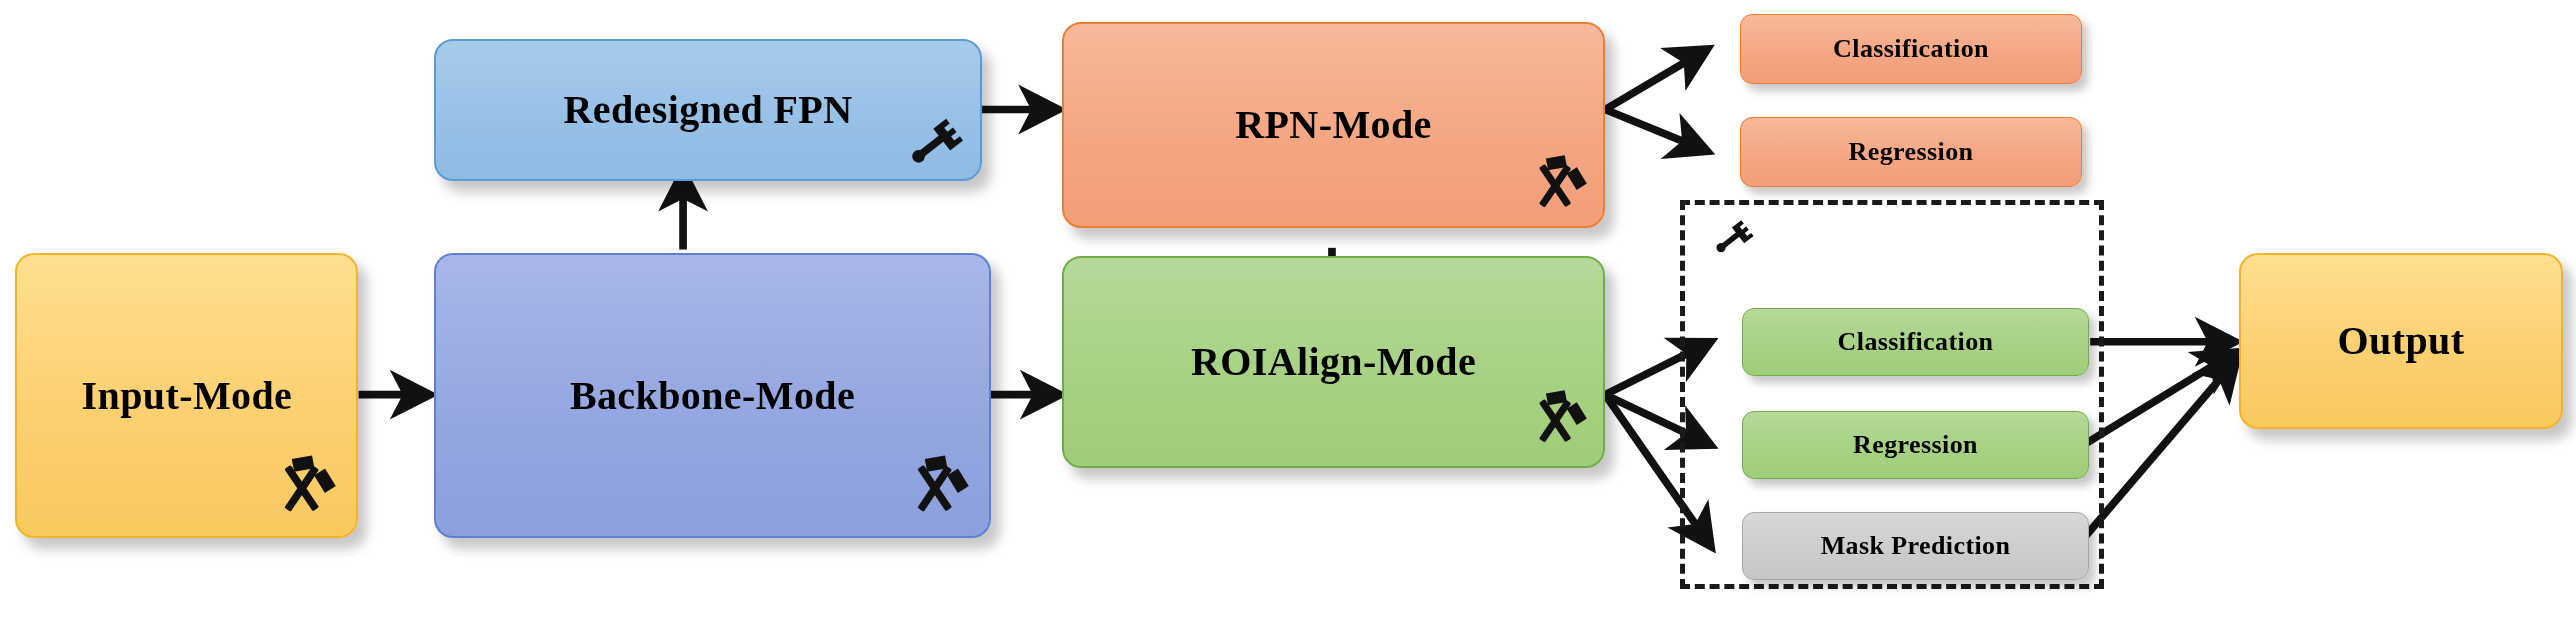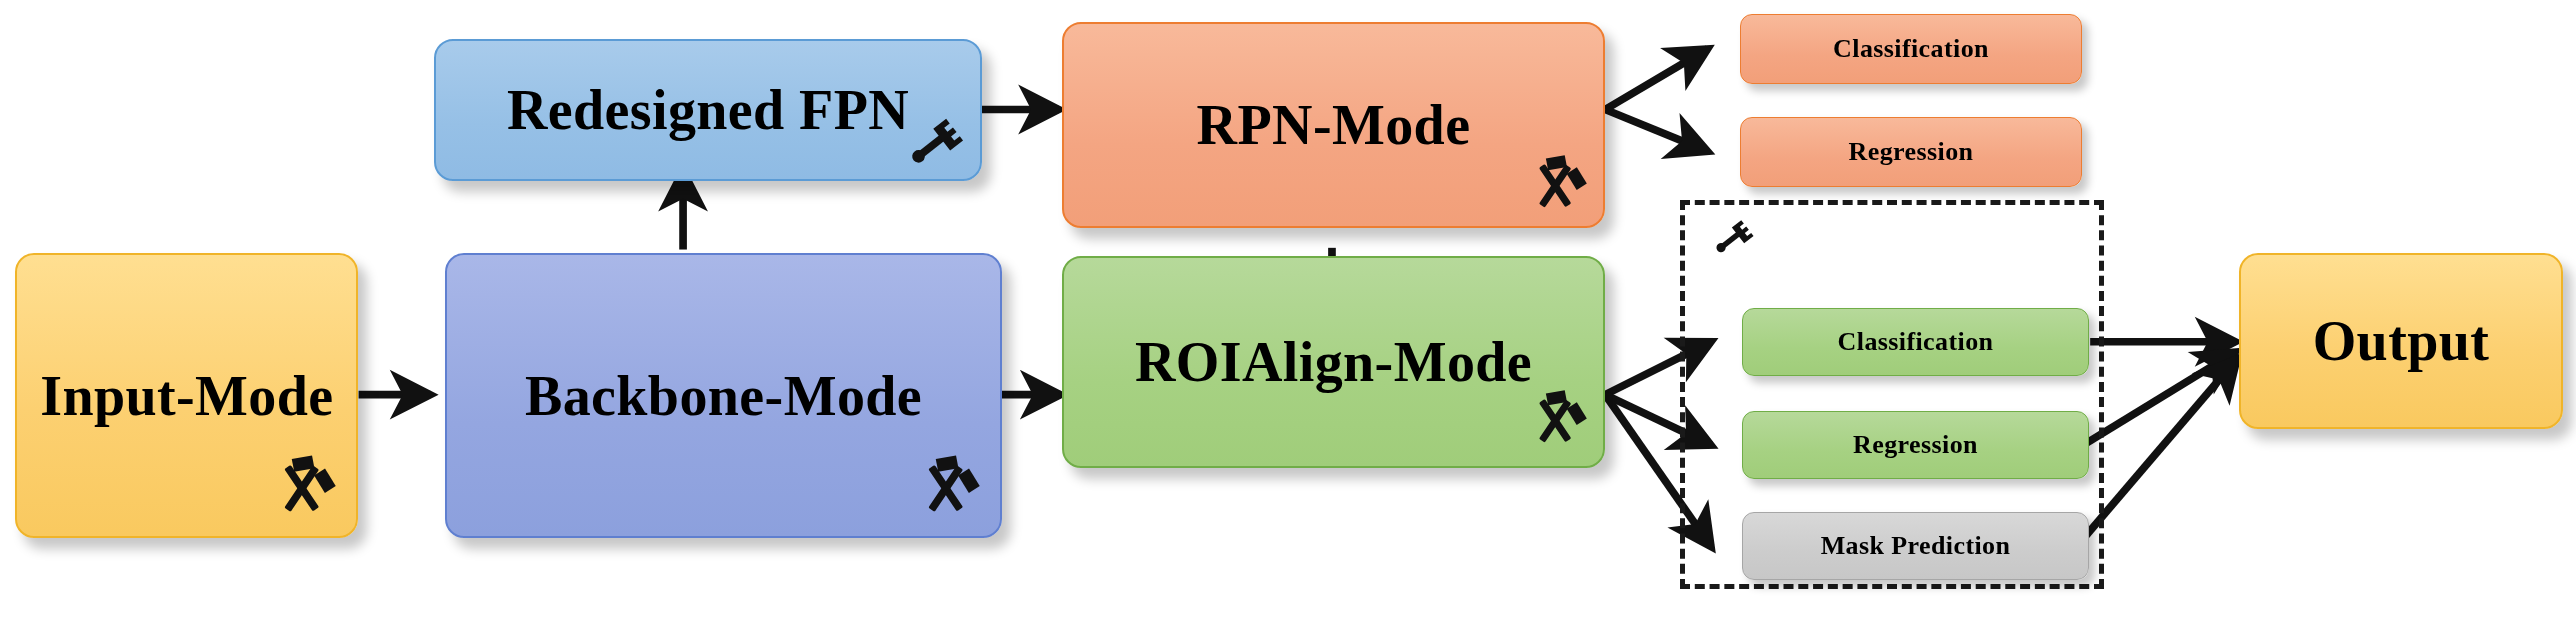--- a/index.html
+++ b/index.html
@@ -38,31 +38,31 @@
     z-index: 5;
   }
   .node .label {
     font-weight: bold;
     color: #000000;
     letter-spacing: 0.4px;
     white-space: nowrap;
     text-align: center;
     line-height: 1;
   }
-  .node.big .label { font-size: 56px; }
+  .node.big .label { font-size: 40px; }
   .node.small {
     border-radius: 12px;
     border-width: 1.7px;
     box-shadow: 6px 6.8px 8.5px rgba(0,0,0,0.22);
   }
   .node.small .label { font-size: 26px; font-weight: bold; }
 
   
   .fill-yellow { background: linear-gradient(180deg,#ffdf91 0%, #fcd071 55%, #f9c95f 100%); border-color:#f0b429; }
-  .fill-periwinkle { background: linear-gradient(180deg,#a9b7e8 0%, #94a6e0 60%, #8ca0dd 100%); border-color:#5f7fd0;margin-left:11px; }
+  .fill-periwinkle { background: linear-gradient(180deg,#a9b7e8 0%, #94a6e0 60%, #8ca0dd 100%); border-color:#5f7fd0; }
   .fill-skyblue { background: linear-gradient(180deg,#a8cbeb 0%, #96c0e6 60%, #8fbbe4 100%); border-color:#5b9bd5; }
   .fill-orange { background: linear-gradient(180deg,#f8b99a 0%, #f4a582 60%, #f29f79 100%); border-color:#ed7d31; }
   .fill-green { background: linear-gradient(180deg,#b6d99a 0%, #a6d182 60%, #a0cd7a 100%); border-color:#70ad47; }
   .fill-grey { background: linear-gradient(180deg,#d8d8d8 0%, #cccccc 60%, #c7c7c7 100%); border-color:#a6a6a6; }
 
   .tool-icon {
     position: absolute;
     pointer-events: none;
   }
   .tool-icon svg { display: block; }

